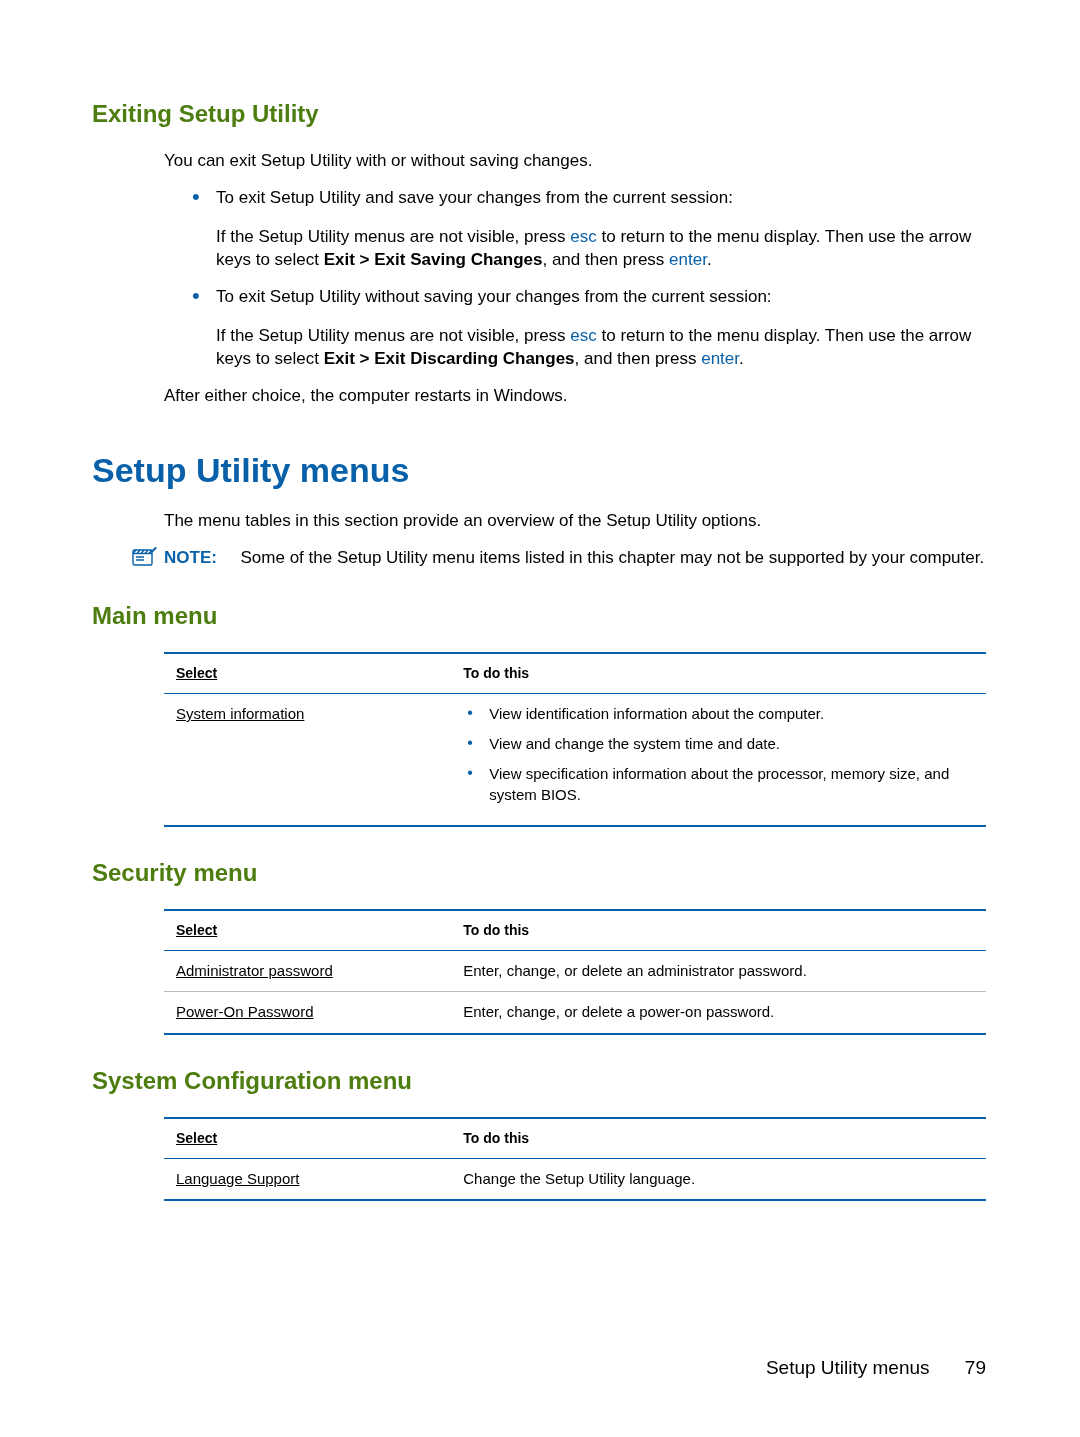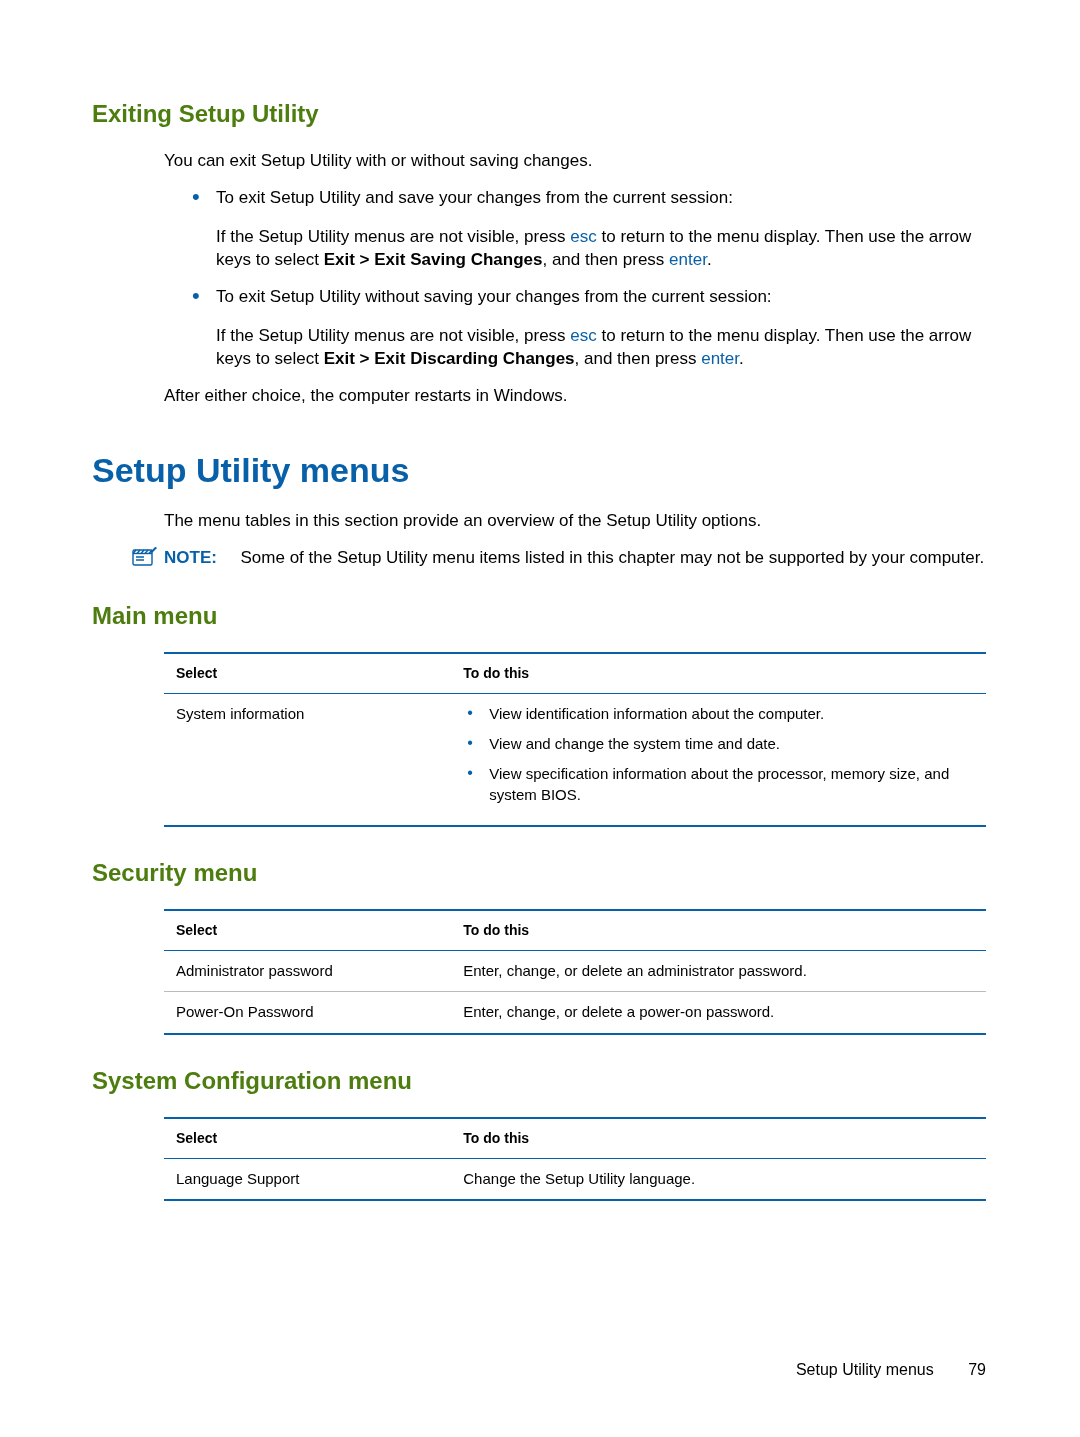--- a/index.html
+++ b/index.html
@@ -90,28 +90,28 @@
     border-bottom: 1px solid #0860a8;
     padding: 10px 12px;
     font-weight: bold;
     font-size: 14px;
   }
   .menu-table .trow {
     display: flex;
     padding: 10px 12px;
   }
   .menu-table .trow + .trow { border-top: 1px solid #bbb; }
-  .col-left { width: 36%; }
+  .col-left { width: 36%; text-decoration: underline; }
   .col-right { width: 64%; }
 
   .footer {
     position: absolute;
     bottom: 56px;
     right: 94px;
-    font-size: 16px;
+    font-size: 19px;
   }
   .footer .sec { margin-right: 30px; }
 </style>
 </head>
 <body>
 
 <div class="h2">Exiting Setup Utility</div>
 
 <div class="body-indent">
   <div class="para">You can exit Setup Utility with or without saving changes.</div>

